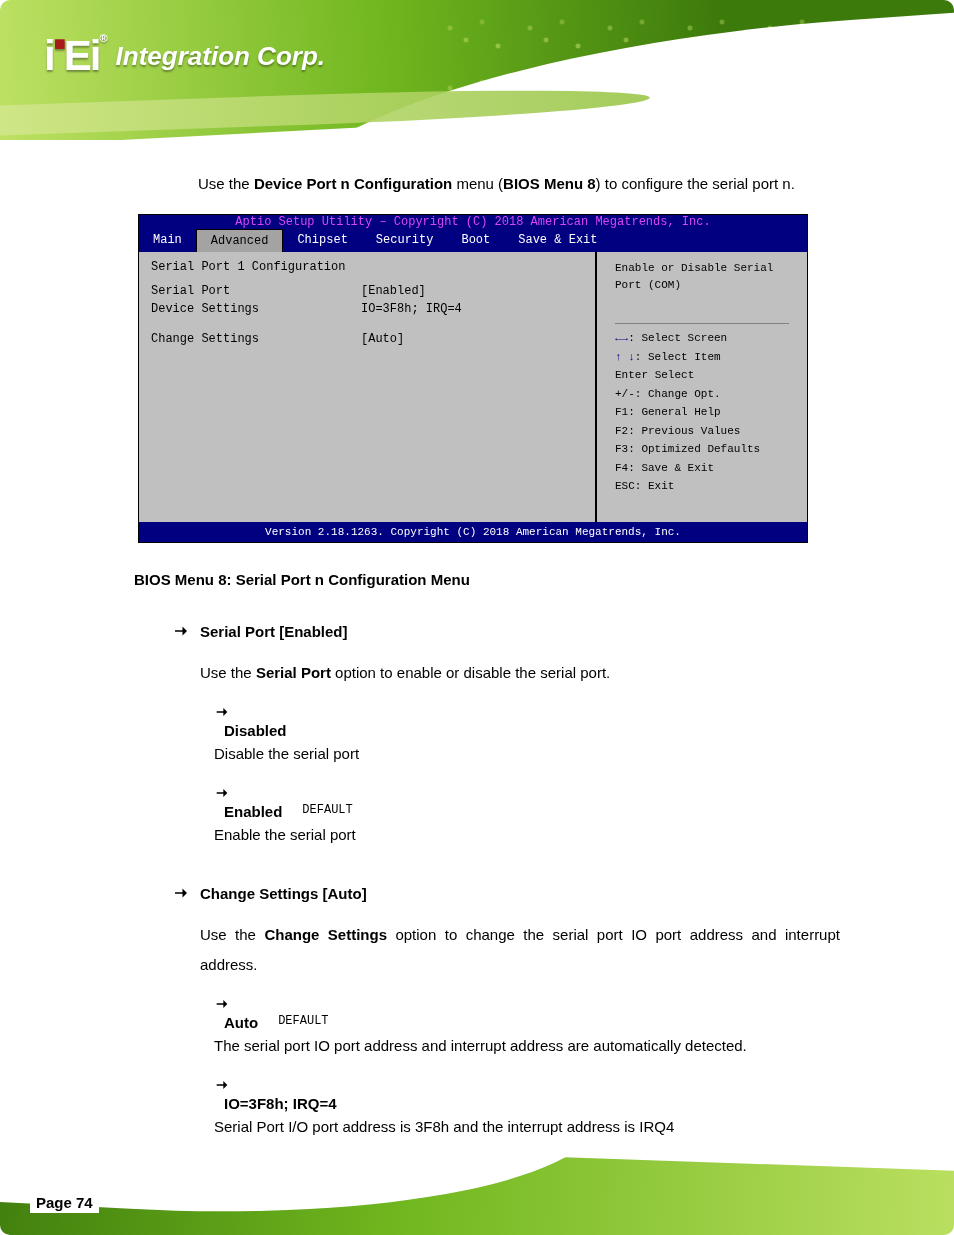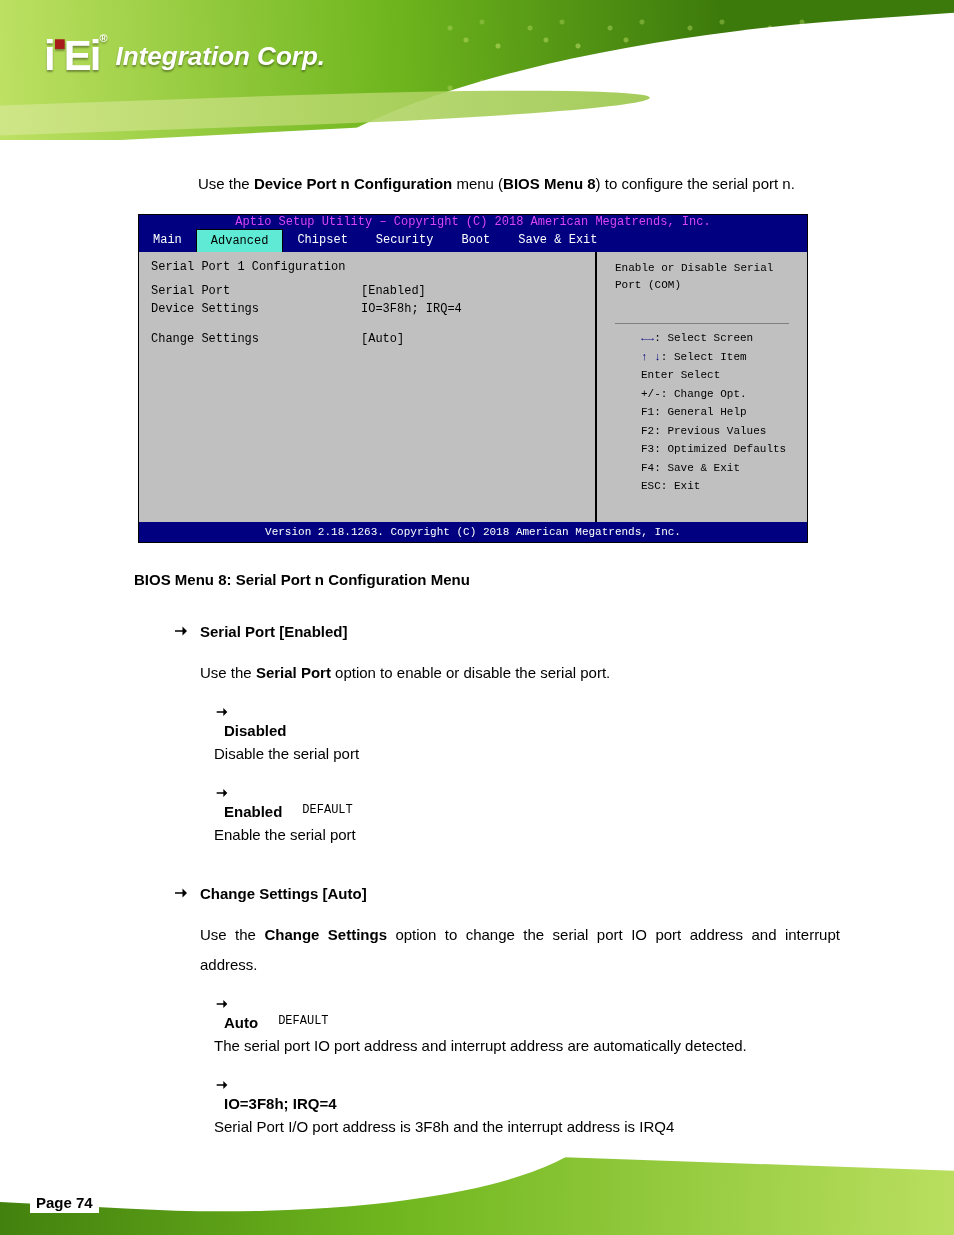--- a/index.html
+++ b/index.html
@@ -1,17 +1,17 @@
 <!DOCTYPE html>
 <html><head>
 <meta charset="utf-8">
 <style>
   * { box-sizing: border-box; margin: 0; padding: 0; }
   html, body { width: 954px; height: 1235px; font-family: Arial, Helvetica, sans-serif; background: #fff; color: #000; }
-  .page { position: relative; width: 954px; height: 1235px; overflow: hidden; }
+  .page { position: relative; width: 954px; height: 1235px; overflow: hidden; border-radius: 10px; }
 
   
   .banner { position: absolute; top: 0; left: 0; width: 954px; height: 140px; overflow: hidden; }
   .swoosh-green { position: absolute; top: -40px; left: -50px; width: 1100px; height: 160px; background: linear-gradient(90deg, #c7e66b 0%, #6fb61e 40%, #3d7a0c 70%); border-bottom-right-radius: 50% 80%; transform: rotate(-3deg); }
   .swoosh-white { position: absolute; top: 30px; left: 260px; width: 900px; height: 160px; background: #fff; border-top-left-radius: 80% 120%; transform: rotate(-4deg); }
   .swoosh-under { position: absolute; top: 95px; left: -50px; width: 700px; height: 30px; background: linear-gradient(90deg, #d5e98f, #9ac64a); border-radius: 0 50% 50% 0; transform: rotate(-2deg); opacity: .9; }
   .particles { position: absolute; top: 10px; right: 20px; width: 500px; height: 100px; background:
     radial-gradient(circle at 20% 30%, rgba(170,210,90,.5) 0 2px, transparent 3px),
     radial-gradient(circle at 40% 50%, rgba(190,220,100,.5) 0 2px, transparent 3px),
     radial-gradient(circle at 60% 20%, rgba(160,200,80,.5) 0 2px, transparent 3px),
@@ -27,30 +27,30 @@
   .content { position: absolute; top: 175px; left: 0; width: 954px; }
   .intro-line { font-size: 15px; margin-left: 198px; margin-bottom: 22px; }
   .intro-line .bold { font-weight: bold; }
   .intro-line .ref { font-weight: bold; }
 
   
   .bios { width: 670px; margin-left: 138px; border: 1px solid #000; background: #c0c0c0; font-family: "Courier New", monospace; font-size: 12px; color: #000; }
   .bios-title { background: #000080; color: #d946ef; text-align: center; padding: 0 0; font-size: 12px; }
   .bios-tabs { display: flex; background: #000080; color: #fff; }
   .bios-tabs .tab { padding: 4px 14px; }
-  .bios-tabs .tab.active { background: #5eead4; color: #000; border: 1px solid #000; border-bottom: none; }
+  .bios-tabs .tab.active { background: #a3a3a3; color: #000; border: 1px solid #000; border-bottom: none; }
   .bios-body { display: flex; height: 270px; }
   .bios-left { flex: 1; padding: 8px 12px; border-right: 2px solid #000; }
   .bios-left .config-title { margin-bottom: 10px; }
   .bios-left .row { display: flex; margin-bottom: 4px; }
   .bios-left .row .lbl { width: 210px; }
   .bios-left .row .val { }
   .bios-right { width: 210px; padding: 8px 18px; font-size: 11px; line-height: 1.5; }
   .bios-right .desc { margin-bottom: 26px; }
-  .bios-right .nav div { margin-bottom: 2px; margin-left: 26px; }
+  .bios-right .nav div { margin-bottom: 2px; }
   .arrowchar { color: #000080; font-weight: bold; }
   .bios-footer { background: #000080; color: #fff; text-align: center; padding: 4px 0; font-size: 11px; }
 
   .menu-caption { font-size: 15px; font-weight: bold; margin-left: 134px; margin-top: 28px; }
 
   
   .option-block { margin-left: 172px; margin-top: 34px; width: 700px; }
   .opt-head { display: flex; align-items: center; gap: 10px; font-weight: bold; font-size: 15px; }
   .opt-head .arrow-icon { width: 18px; height: 18px; display: inline-flex; align-items: center; justify-content: center; }
   .opt-desc { margin-left: 28px; margin-top: 18px; font-size: 15px; max-width: 640px; line-height: 2; text-align: justify; }

